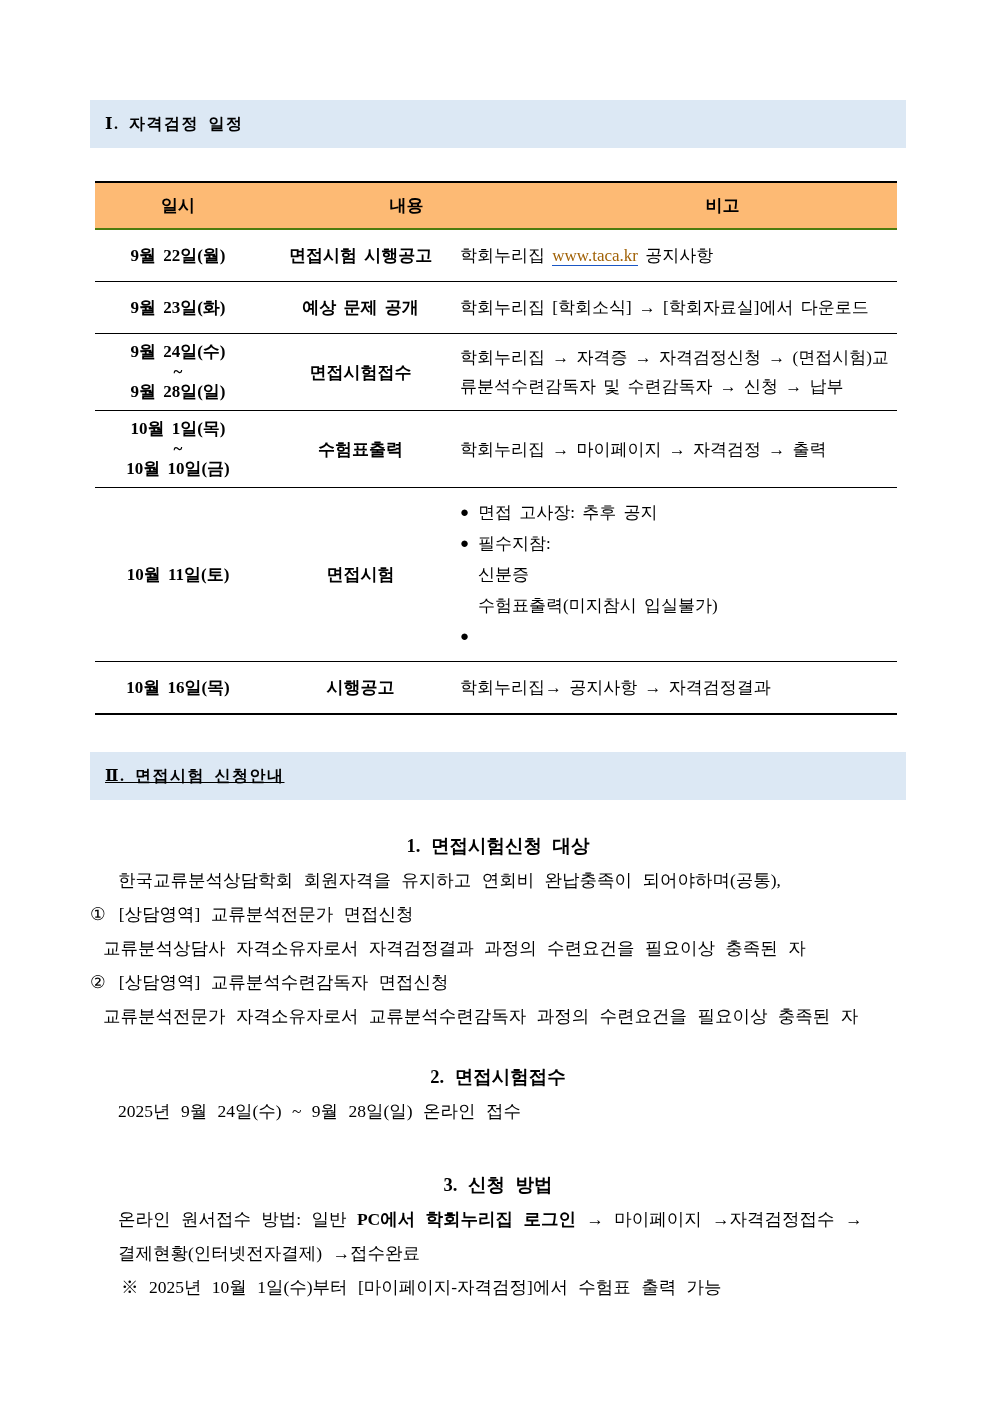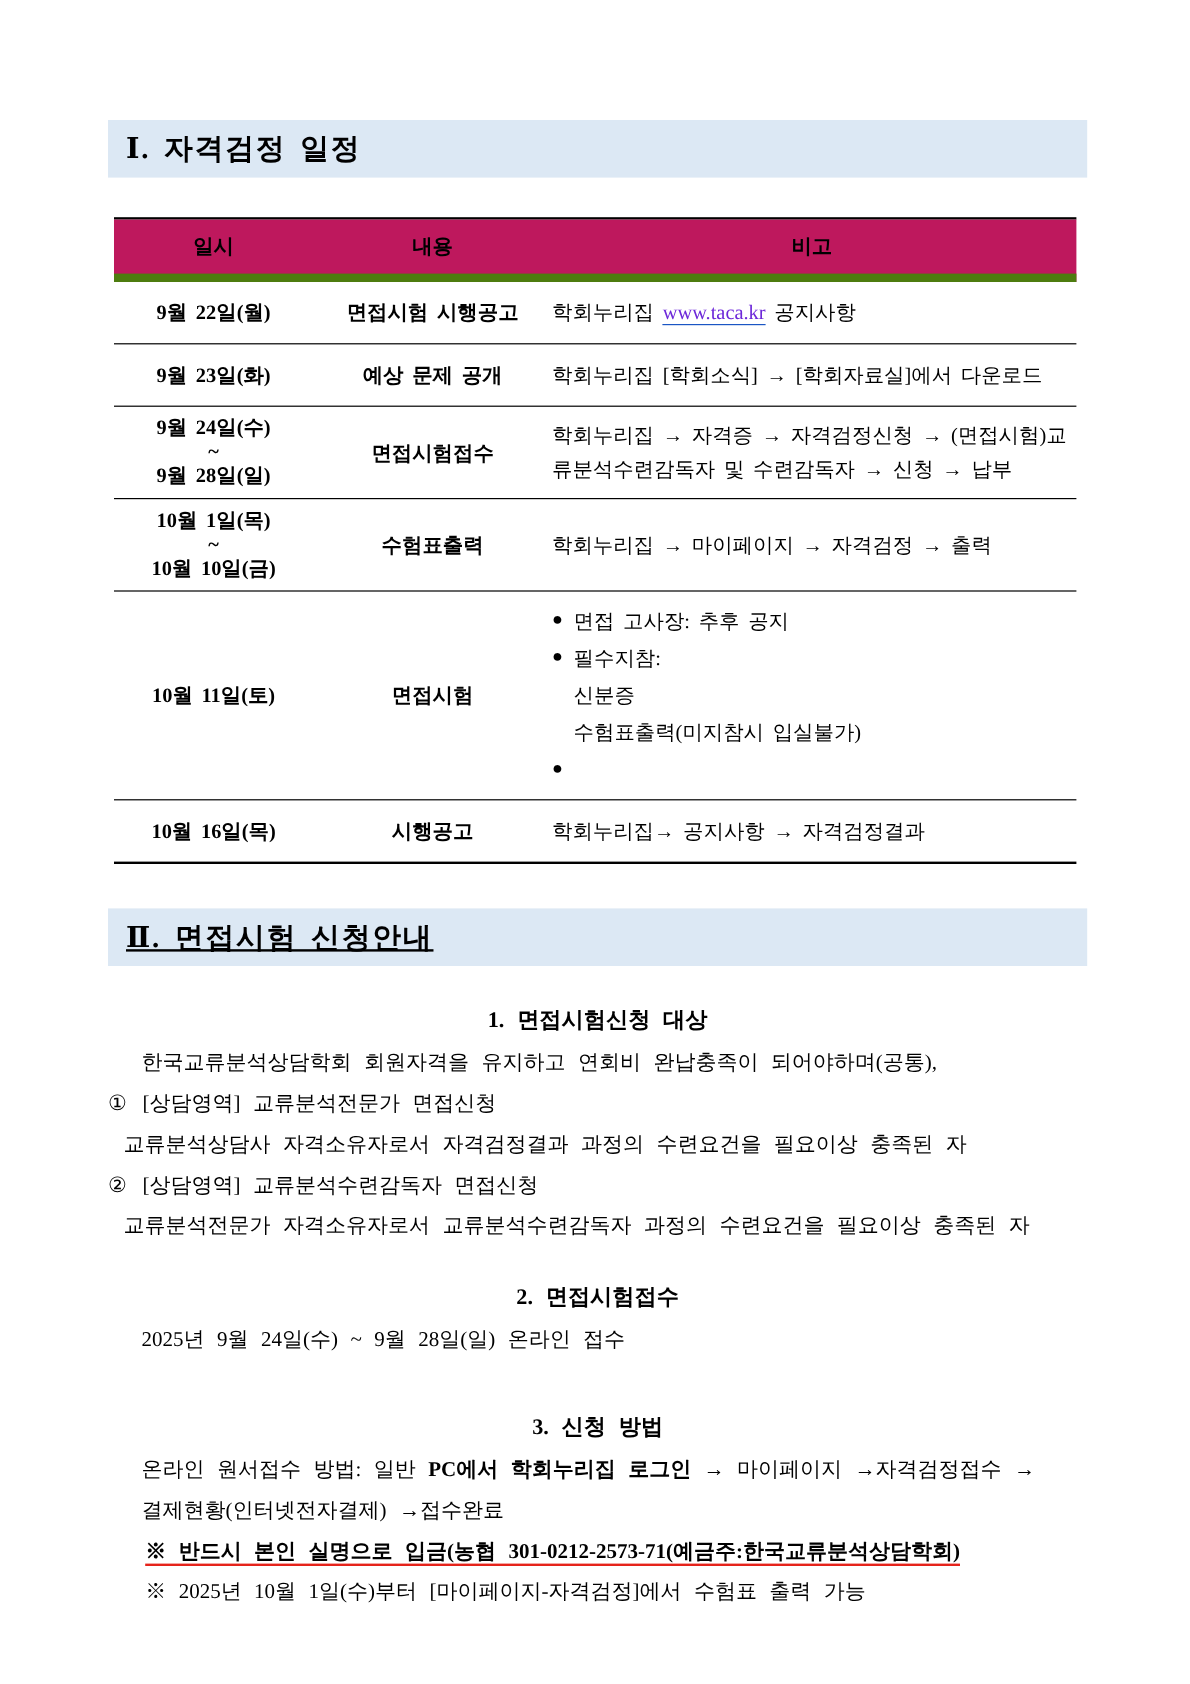--- a/index.html
+++ b/index.html
@@ -13,54 +13,54 @@
   }
   .content{position:absolute;left:90px;top:100px;width:816px;}
 
   
   .sec-box{
     background:#dce8f4;
     height:48px;
     display:flex;align-items:center;
     padding-left:15px;
     box-sizing:border-box;
-    font-size:24px;font-weight:600;
+    font-size:16px;font-weight:600;
     letter-spacing:1.5px;
     word-spacing:4px;
   }
 
   
   .tbl{
     margin:33px 0 0 5px;
     width:802px;
     border-top:2px solid #000;
     border-bottom:2px solid #000;
     font-size:17px;
     word-spacing:3px;
   }
   .trow{
     display:grid;
     grid-template-columns:170px 195px 1fr;
     align-items:center;
     border-bottom:1px solid #000;
   }
   .trow:last-child{border-bottom:none;}
-  .thead{background:#be185d;border-bottom:7px solid #4d7c0f;}
+  .thead{background:#fdba74;border-bottom:2px solid #4d7c0f;gap:46px;}
   .trow>div{padding:11px 4px 11px 0;box-sizing:border-box;}
   .c1,.c2{text-align:center;font-weight:bold;}
   .hc{font-weight:bold;text-align:center;}
   .c3{text-align:left;line-height:29px;}
   .dstack{line-height:22px;}
   .dstack .tl{line-height:18px;}
   .r34>div{padding:7px 4px 7px 0;}
   .notes{padding:9px 4px 9px 0 !important;}
   .nline{line-height:31px;display:flex;}
   .nline .b{display:inline-block;width:18px;flex:none;font-size:15px;}
   .link{
-    color:#6d28d9;text-decoration:none;
+    color:#a16207;text-decoration:none;
     border-bottom:1.6px solid #1a56c4;
     padding-bottom:0px;
     word-spacing:0;
   }
 
   .sec-box.second{margin-top:37px;text-decoration:underline;}
 
   
   .part{font-size:17.5px;}
   .part .h{font-weight:bold;font-size:18.5px;line-height:34px;word-spacing:6px;text-align:center;}
@@ -185,18 +185,17 @@
 
     <div class="part p2">
       <div class="h">2. 면접시험접수</div>
       <div class="line indent1">2025년 9월 24일(수) ~ 9월 28일(일) 온라인 접수</div>
     </div>
 
     <div class="part p3">
       <div class="h">3. 신청 방법</div>
       <div class="line indent1"><span>온라인 원서접수 방법: 일반 </span><b>PC에서 학회누리집 로그인</b><span> → 마이페이지 →자격검정접수 →</span></div>
       <div class="line indent1">결제현황(인터넷전자결제) →접수완료</div>
-      <div class="line indent3"><span class="warn">※ 반드시 본인 실명으로 입금(농협 301-0212-2573-71(예금주:한국교류분석상담학회)</span></div>
       <div class="line indent3">※ 2025년 10월 1일(수)부터 [마이페이지-자격검정]에서 수험표 출력 가능</div>
     </div>
 
   </div>
 </div>
 
 </body></html>

